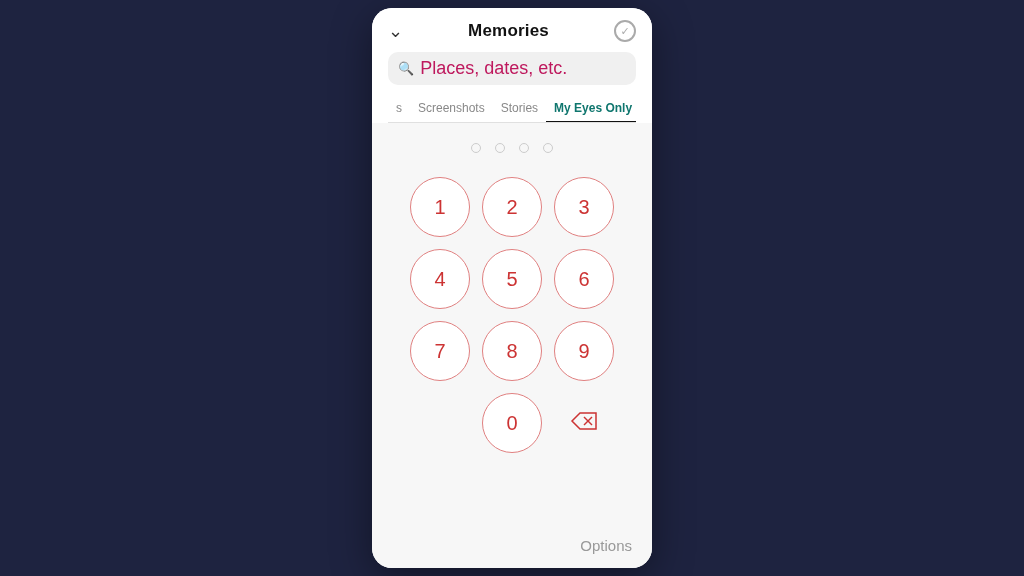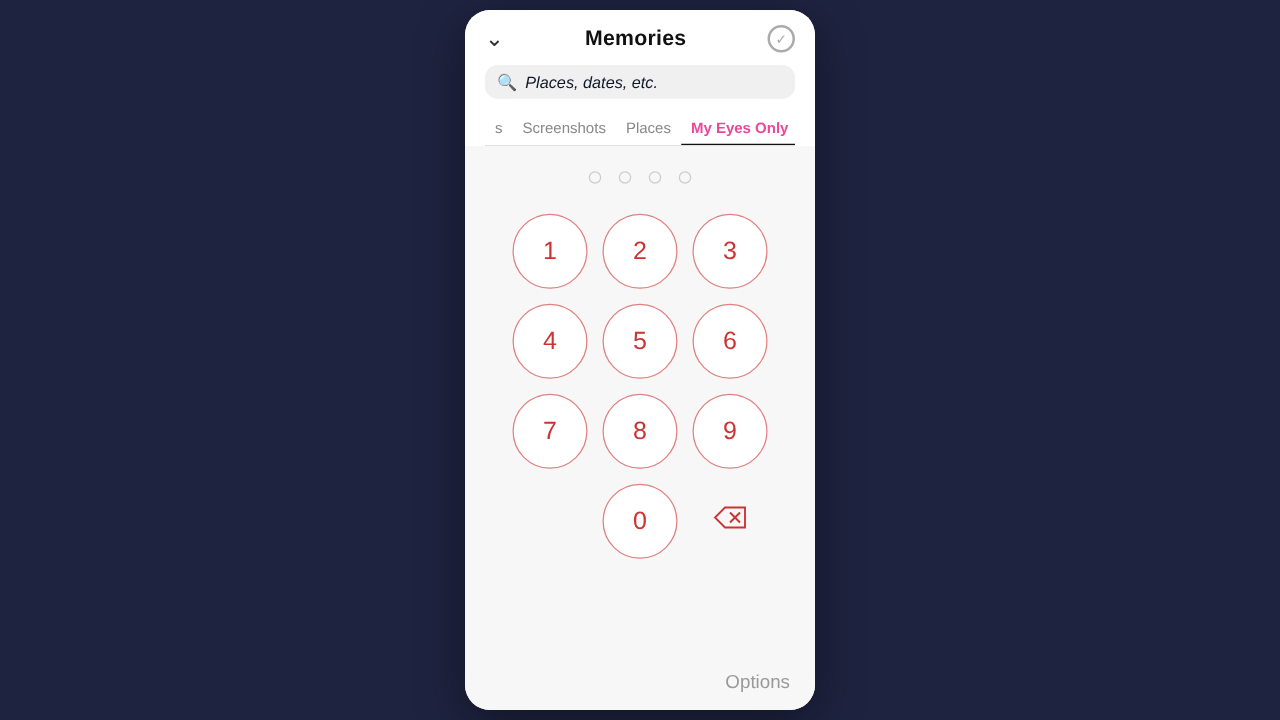--- a/index.html
+++ b/index.html
@@ -74,44 +74,43 @@
       gap: 6px;
       margin-bottom: 10px;
     }
 
     .search-icon {
       color: #999;
       font-size: 13px;
     }
 
     .search-input-text {
-      font-size: 13px;
-      color: #0f172a;
-      font-style: italic;
+      font-size: 18px;
+      color: #be185d;
     }
 
     .tabs {
       display: flex;
       gap: 0;
       border-bottom: 1px solid #e0e0e0;
       overflow: hidden;
     }
 
     .tab {
       font-size: 12px;
       padding: 6px 8px;
       color: #888;
       cursor: pointer;
       white-space: nowrap;
       border-bottom: 2px solid transparent;
       margin-bottom: -1px;
     }
 
     .tab.active {
-      color: #ec4899;
+      color: #0f766e;
       font-weight: 600;
       border-bottom: 2.5px solid #111;
     }
 
     .content {
       flex: 1;
       background: #f7f7f7;
       display: flex;
       flex-direction: column;
       align-items: center;
@@ -199,21 +198,21 @@
     </div>
 
     <div class="search-bar">
       <span class="search-icon">🔍</span>
       <span class="search-input-text">Places, dates, etc.</span>
     </div>
 
     <div class="tabs">
       <div class="tab">s</div>
       <div class="tab">Screenshots</div>
-      <div class="tab">Places</div>
+      <div class="tab">Stories</div>
       <div class="tab active">My Eyes Only</div>
     </div>
   </div>
 
   <div class="content">
     <div class="pin-dots">
       <div class="pin-dot"></div>
       <div class="pin-dot"></div>
       <div class="pin-dot"></div>
       <div class="pin-dot"></div>

